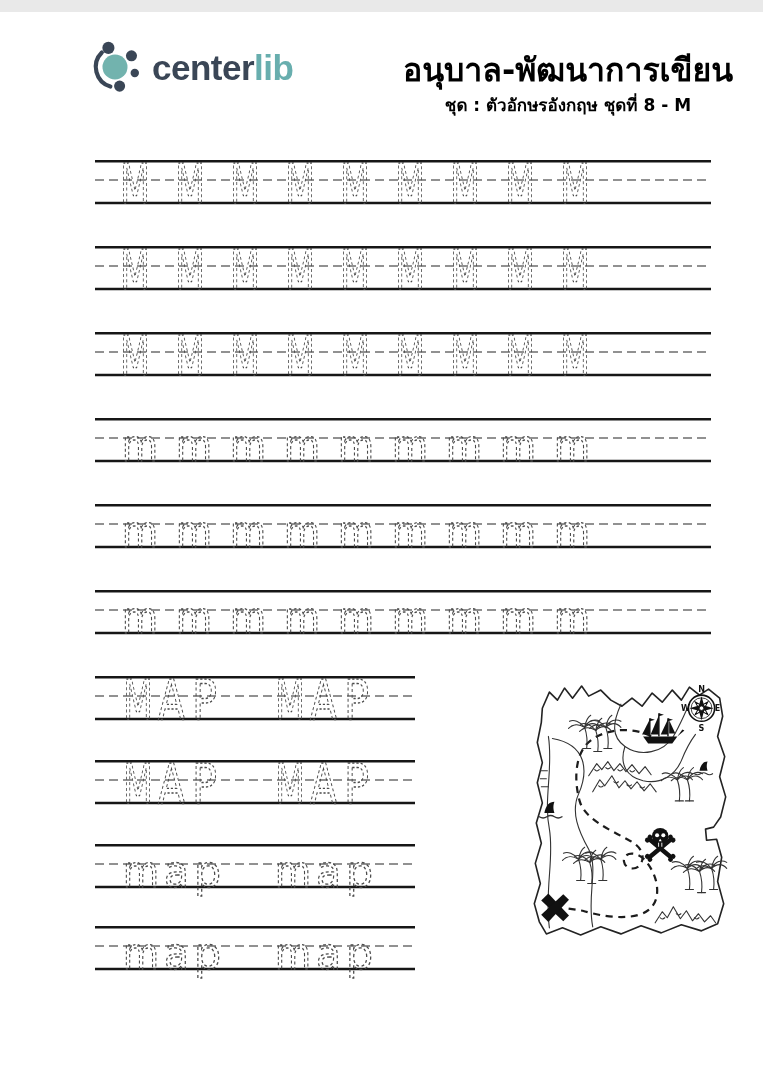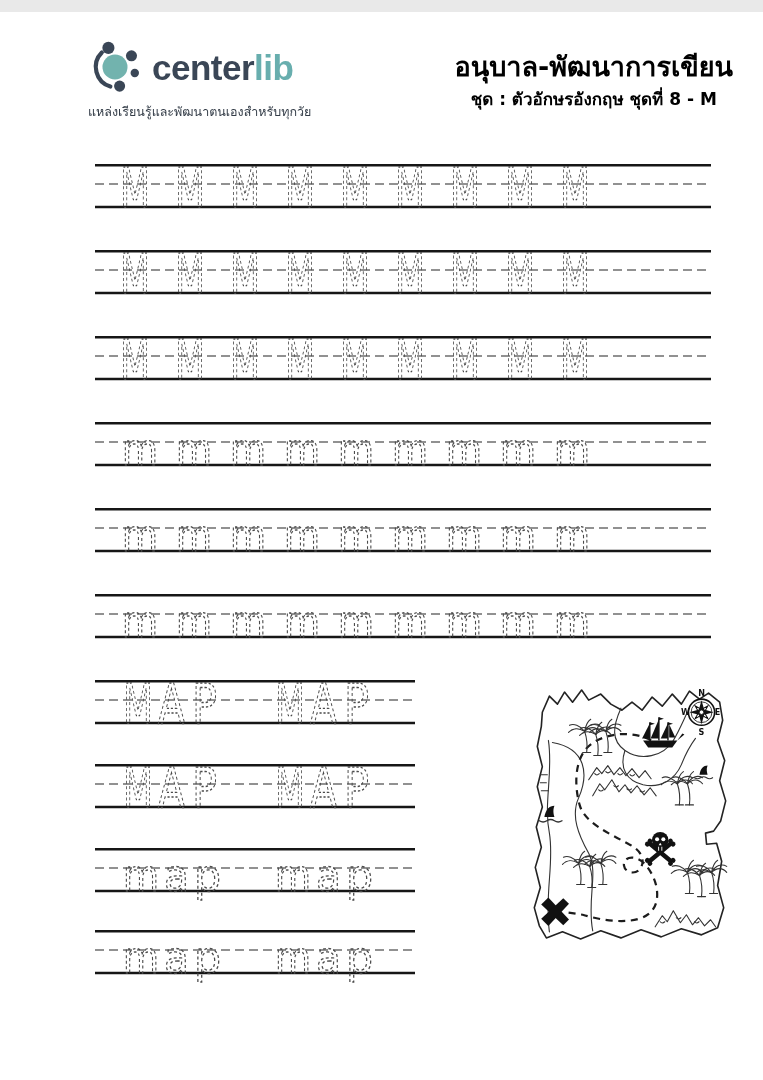--- a/index.html
+++ b/index.html
@@ -11,21 +11,21 @@
   .header { display:flex; justify-content:space-between; align-items:flex-start;
             padding:26px 26px 0 86px; }
   .logo-block { display:flex; flex-direction:column; }
   .logo-row { display:flex; align-items:center; gap:8px; }
   .brand { font-family:"Liberation Sans","DejaVu Sans",sans-serif;
            font-size:35px; font-weight:700; letter-spacing:-0.5px; line-height:1; }
   .brand .primary { color:#3a4656; }
   .brand .accent  { color:#68aeae; }
   .tagline { font-size:12.5px; color:#333c47; margin-top:6px; padding-left:2px; }
   .title-block { text-align:center; margin-top:12px; padding-right:4px; }
-  .sheet-title { font-size:27px; font-weight:700; color:#000; line-height:1.25; }
+  .sheet-title { font-size:32px; font-weight:700; color:#000; line-height:1.25; }
   .sheet-subtitle { font-size:17px; font-weight:600; color:#000; margin-top:1px; }
   
   .rows-area { padding:0 53px 0 95px; margin-top:40px; }
   .practice-row { display:block; margin-bottom:36px; }
   .bottom-section { display:flex; align-items:flex-start; padding:0 28px 0 95px; margin-top:9px; }
   .words-col { width:320px; }
   .word-row { display:block; }
   .word-row.upper { margin-bottom:34px; }
   .word-row.lower { margin-bottom:20px; }
   .map-col { margin-left:auto; margin-top:4px; }
@@ -44,21 +44,20 @@
         <svg width="58" height="58" viewBox="-22 -22 44 44">
           <circle cx="0" cy="0" r="9.5" fill="#72b3ae"></circle>
           <path d="M -10,-11 A 15.5,15.5 0 0 0 -3.5,14.8" fill="none" stroke="#3a4656" stroke-width="3.2" stroke-linecap="round"></path>
           <circle cx="-5" cy="-14.5" r="4.6" fill="#3a4656"></circle>
           <circle cx="3.5" cy="14.5" r="4.2" fill="#3a4656"></circle>
           <circle cx="12.5" cy="-8.5" r="4.2" fill="#3a4656"></circle>
           <circle cx="15" cy="4.5" r="3.2" fill="#3a4656"></circle>
         </svg>
         <div class="brand"><span class="primary">center</span><span class="accent">lib</span></div>
       </div>
-      <div class="tagline">แหล่งเรียนรู้และพัฒนาตนเองสำหรับทุกวัย</div>
     </div>
     <div class="title-block">
       <div class="sheet-title">อนุบาล-พัฒนาการเขียน</div>
       <div class="sheet-subtitle">ชุด : ตัวอักษรอังกฤษ ชุดที่ 8 - M</div>
     </div>
   </div>
 
   <div class="rows-area" id="letter-rows">
       <svg width="616" height="50" viewBox="0 0 616 50" class="practice-row">
         <line x1="0" y1="3.2" x2="616" y2="3.2" stroke="#161616" stroke-width="2.6"></line>

